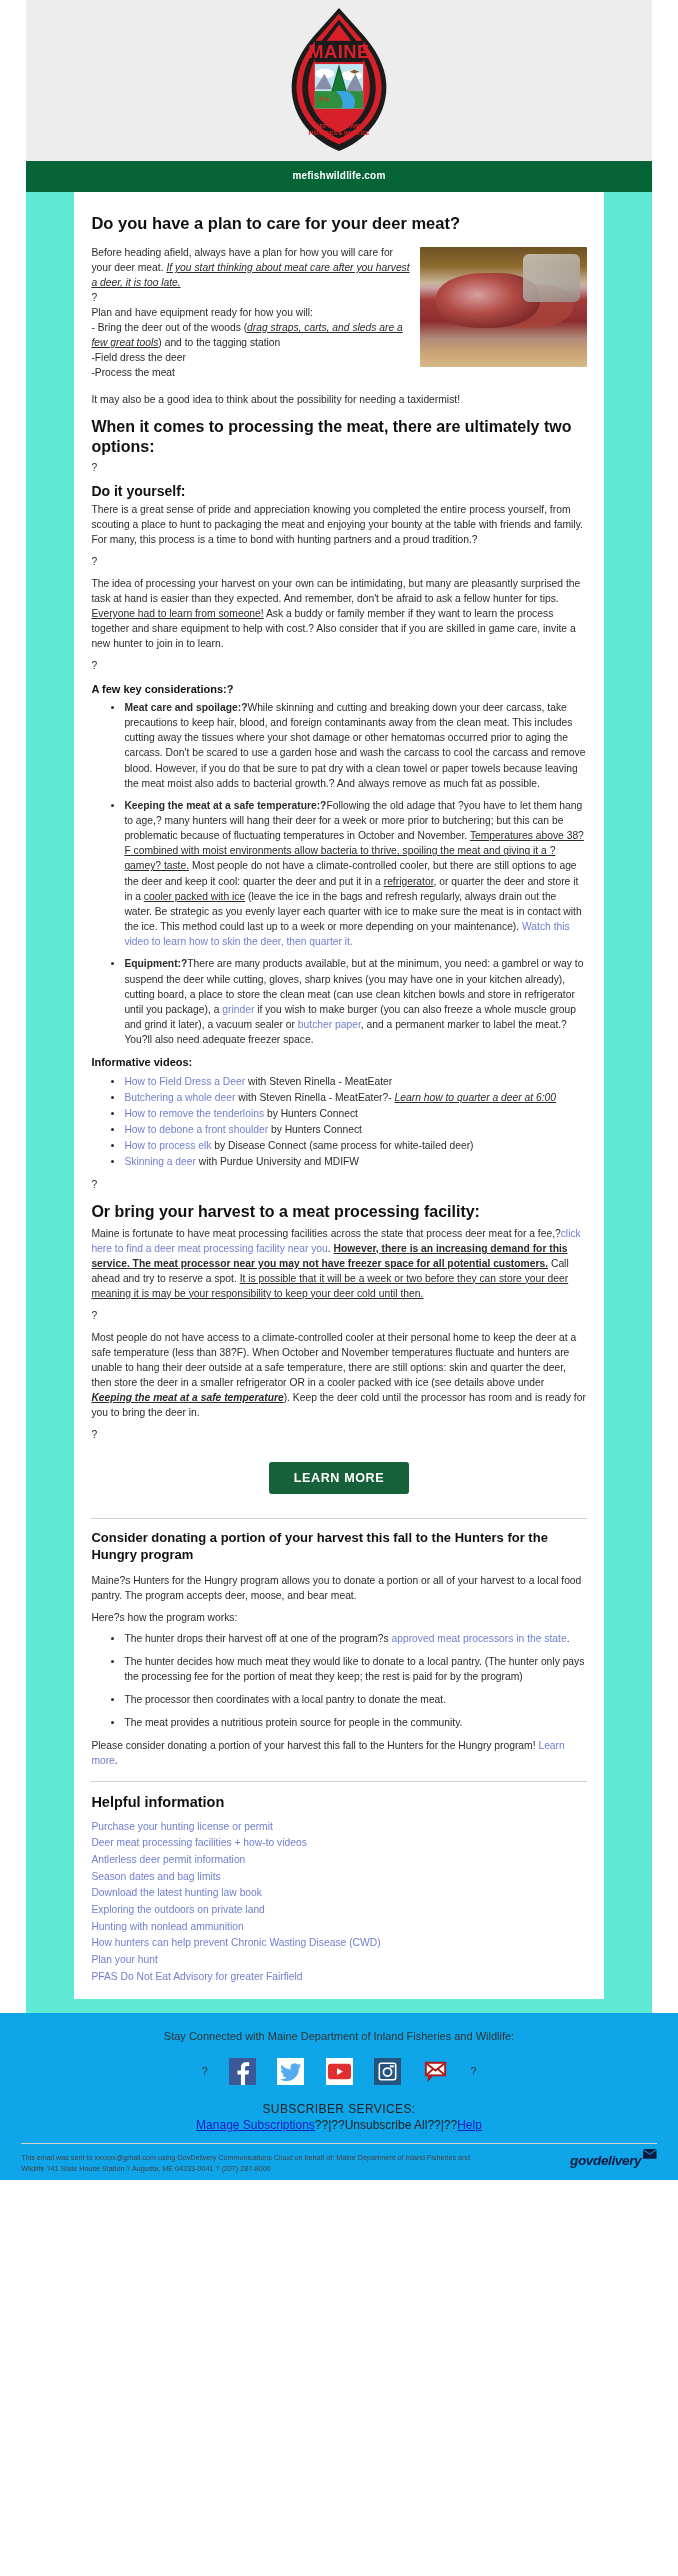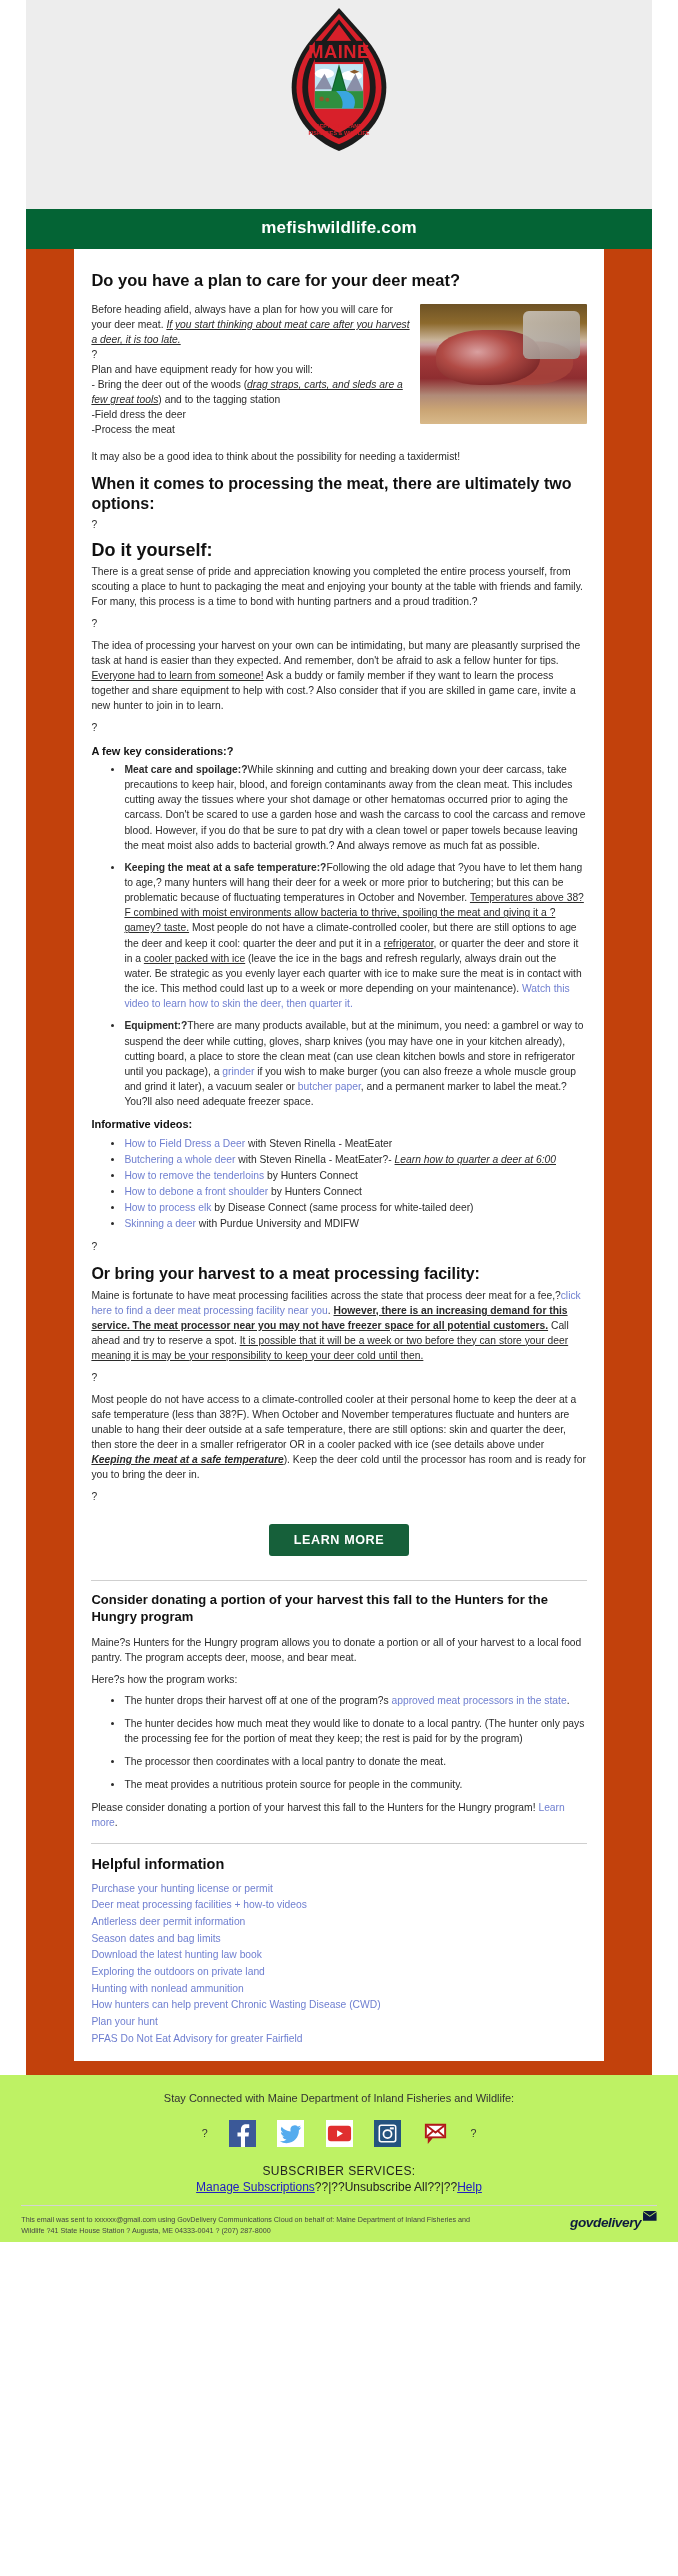--- a/index.html
+++ b/index.html
@@ -12,38 +12,37 @@
     -webkit-font-smoothing:antialiased;
   }
   .page { width:626px; margin:0 auto; background:#ededed; }
 
   
   .masthead { background:#ededed; padding:5.8px 0 7.8px; text-align:center; }
   .crest { width:114px; height:147px; margin:0 auto; display:block; }
 
   .greenbar {
     background:#046435; color:#ffffff; text-align:center;
-    font-weight:bold; font-size:17px; letter-spacing:0.2px;
+    font-weight:bold; font-size:10px; letter-spacing:0.2px;
     padding:9.7px 0 10.7px;
-    margin-top:48px;
   }
 
   
-  .card-wrap { background:#c2410c; padding:0 48px 13.6px; }
+  .card-wrap { background:#5eead4; padding:0 48px 13.6px; }
   .card { background:#ffffff; padding:15.5px 17.4px 13.6px; }
 
   h1.title {
     font-size:16.5px; font-weight:bold; margin:5.8px 0 11.6px; line-height:1.22;
     color:#111;
   }
   h2.sect {
     font-size:16px; font-weight:bold; margin:9.7px 0 3.9px; line-height:1.25;
     color:#111;
   }
-  h3.sub { font-size:18px; font-weight:bold; margin:7.8px 0 2.9px; color:#111; }
+  h3.sub { font-size:14px; font-weight:bold; margin:7.8px 0 2.9px; color:#111; }
   h3.small-b { font-size:11px; font-weight:bold; margin:9.7px 0 2.9px; color:#111; }
 
   p, li { font-size:10.3px; line-height:1.46; margin:0 0 6.8px; color:#2b2b2b; }
   .q { color:#2b2b2b; }
   i, em { font-style:italic;text-decoration:underline; }
   a { color:#6f7fd0; text-decoration:none; }
   .uline { text-decoration:underline; color:#2b2b2b; }
   .uline-b { text-decoration:underline; font-weight:bold; color:#2b2b2b; }
 
   .intro { overflow:hidden; }
@@ -81,21 +80,21 @@
   }
 
   hr.rule { border:0; border-top:1px solid #cfcfcf; margin:13.6px 0 11.6px; }
 
   h2.donate { font-size:13px; font-weight:bold; line-height:1.3; margin:0 0 8.7px; color:#111; }
   h2.helpful { font-size:14.5px; font-weight:bold; margin:0 0 8.7px; color:#111; }
 
   .helpful-links a { display:block; font-size:10.3px; line-height:1.62; color:#6f7fd0; }
 
   
-  .footer { background:#bef264; padding:15.5px 0 5.8px; text-align:center; }
+  .footer { background:#0ea5e9; padding:15.5px 0 5.8px; text-align:center; }
   .stay { font-size:11px; color:#333; margin:0 0 13.6px; }
   .social-row { display:flex; align-items:center; justify-content:center; gap:21.3px; }
   .social-row .qm { font-size:10.7px; color:#333; }
   .ic { width:27px; height:27px; display:inline-block; position:relative; }
   .ic svg { display:block; }
 
   .subs { margin-top:17px; font-size:12px; color:#222; }
   .subs .ttl { letter-spacing:0.4px; }
   .subs .line2 { margin-top:1.9px; }
   .subs a { color:#2020c0; text-decoration:underline; }

